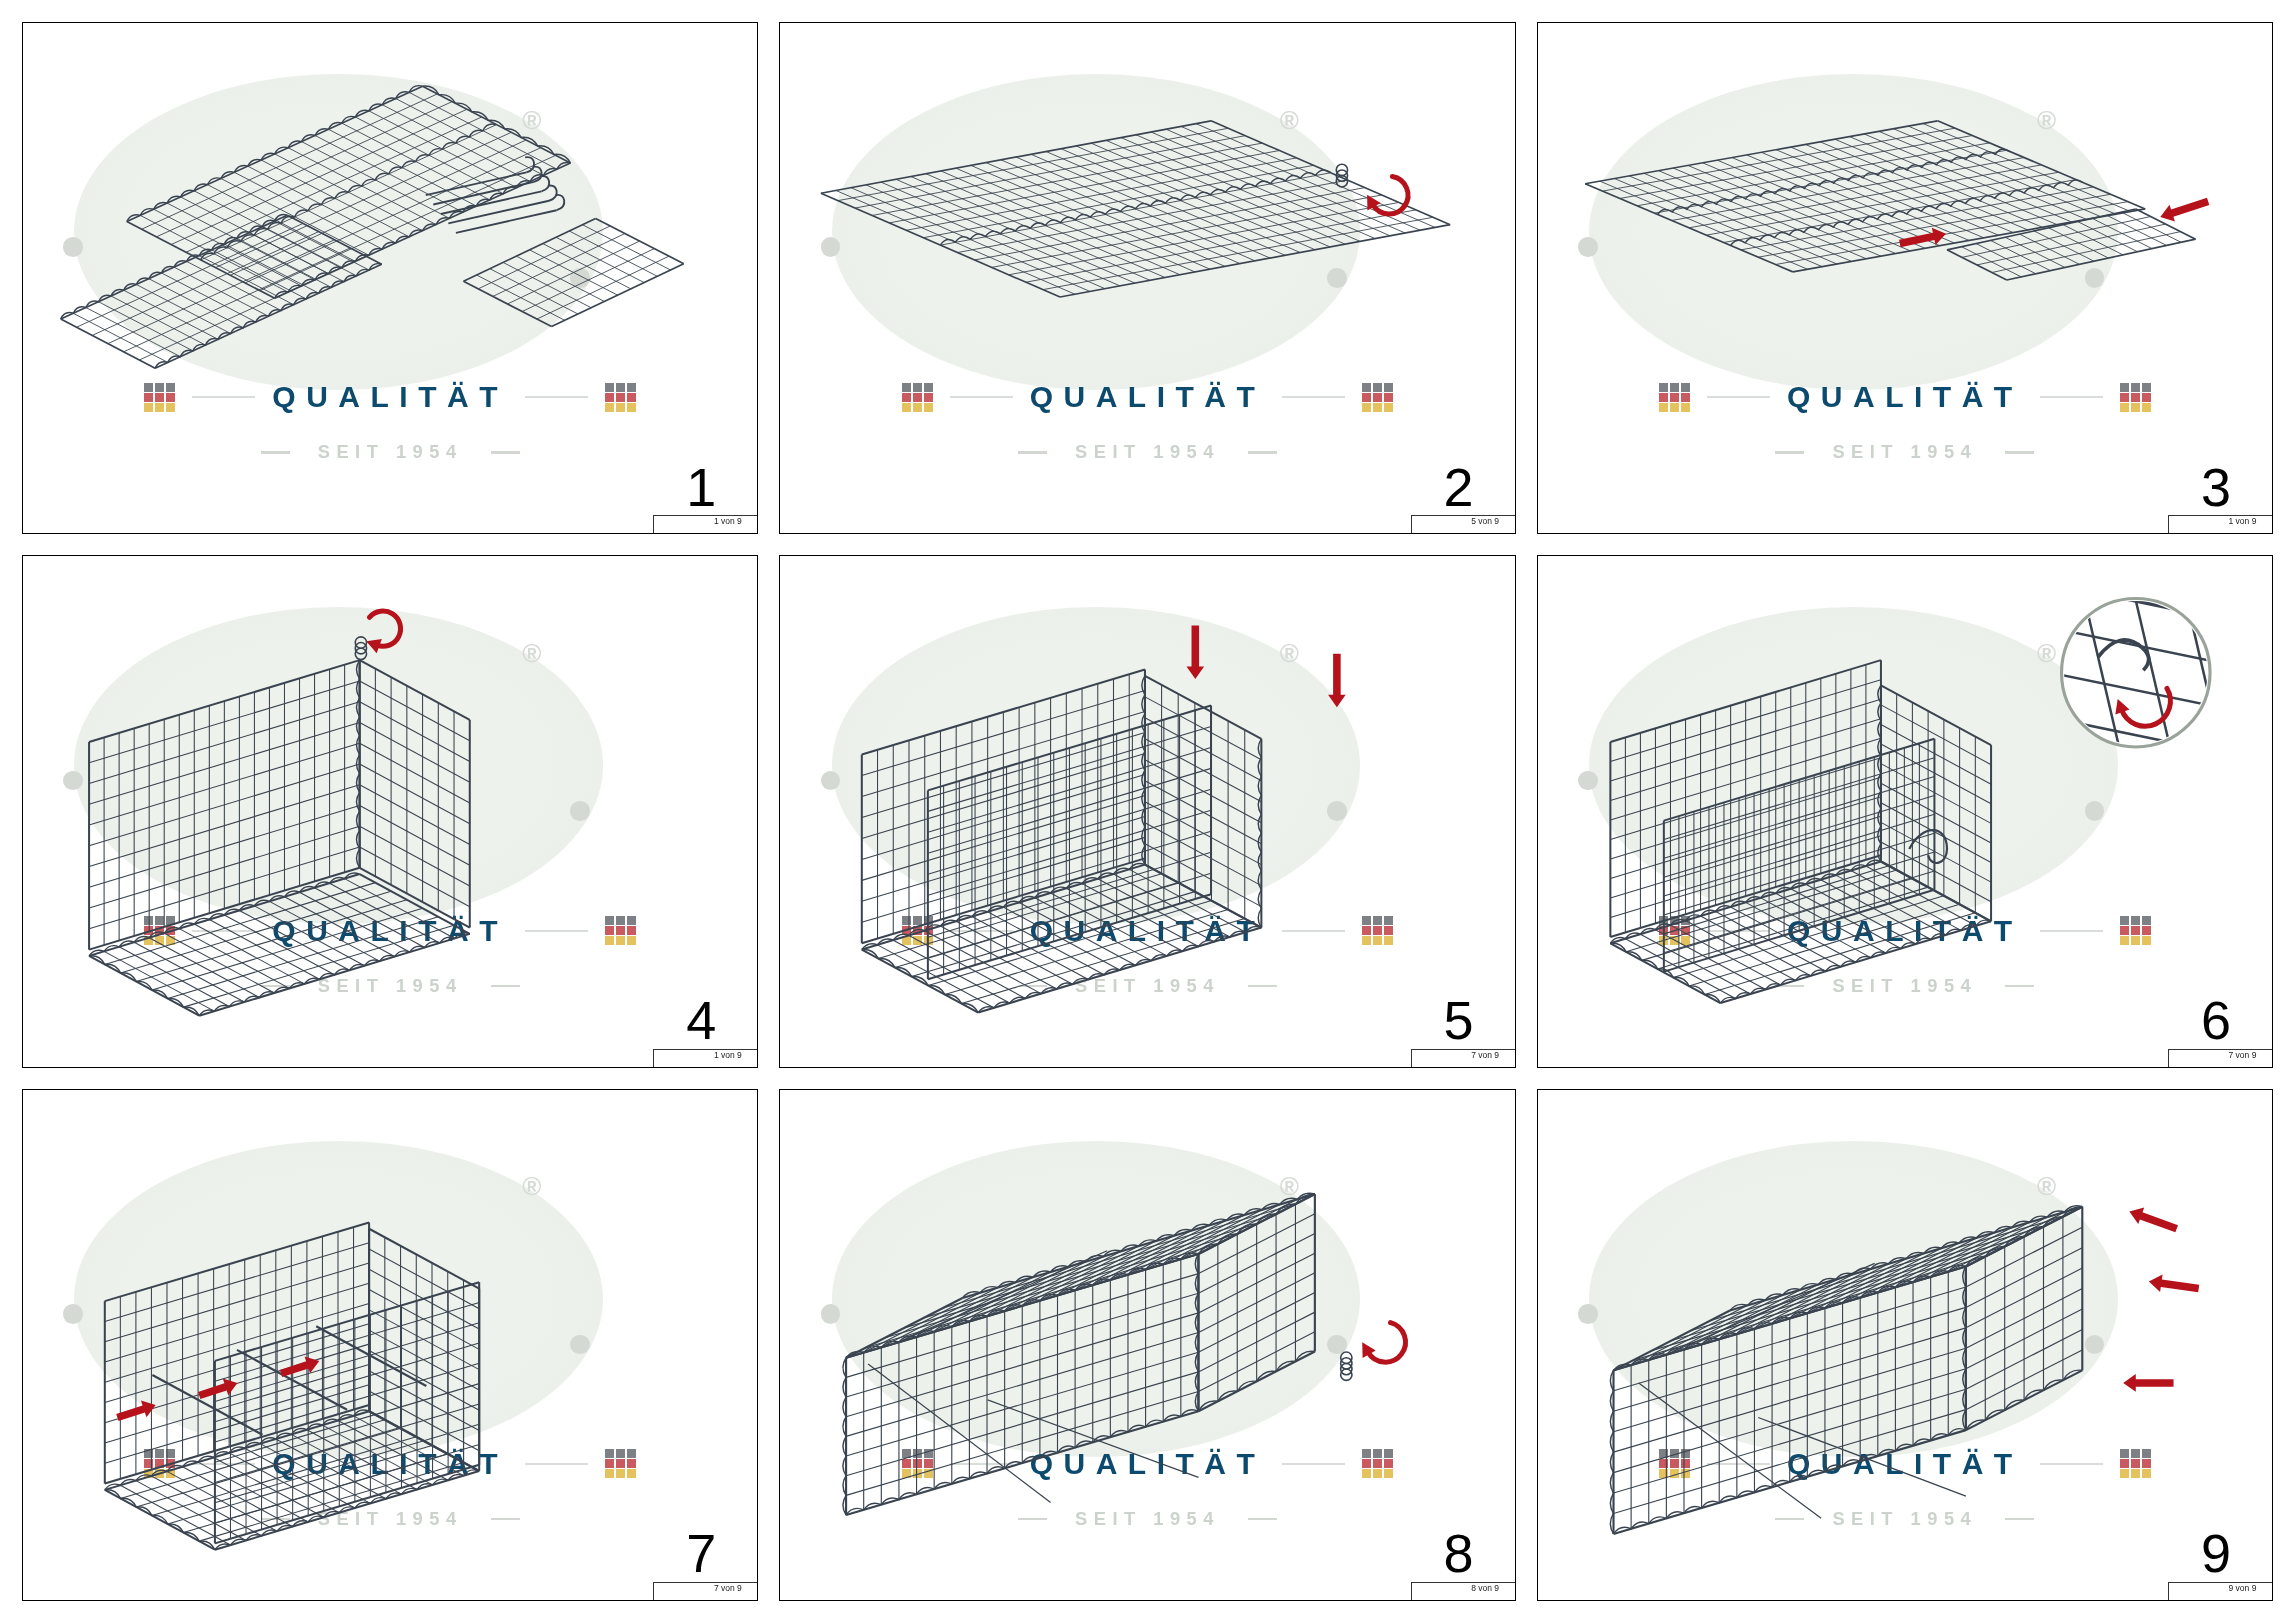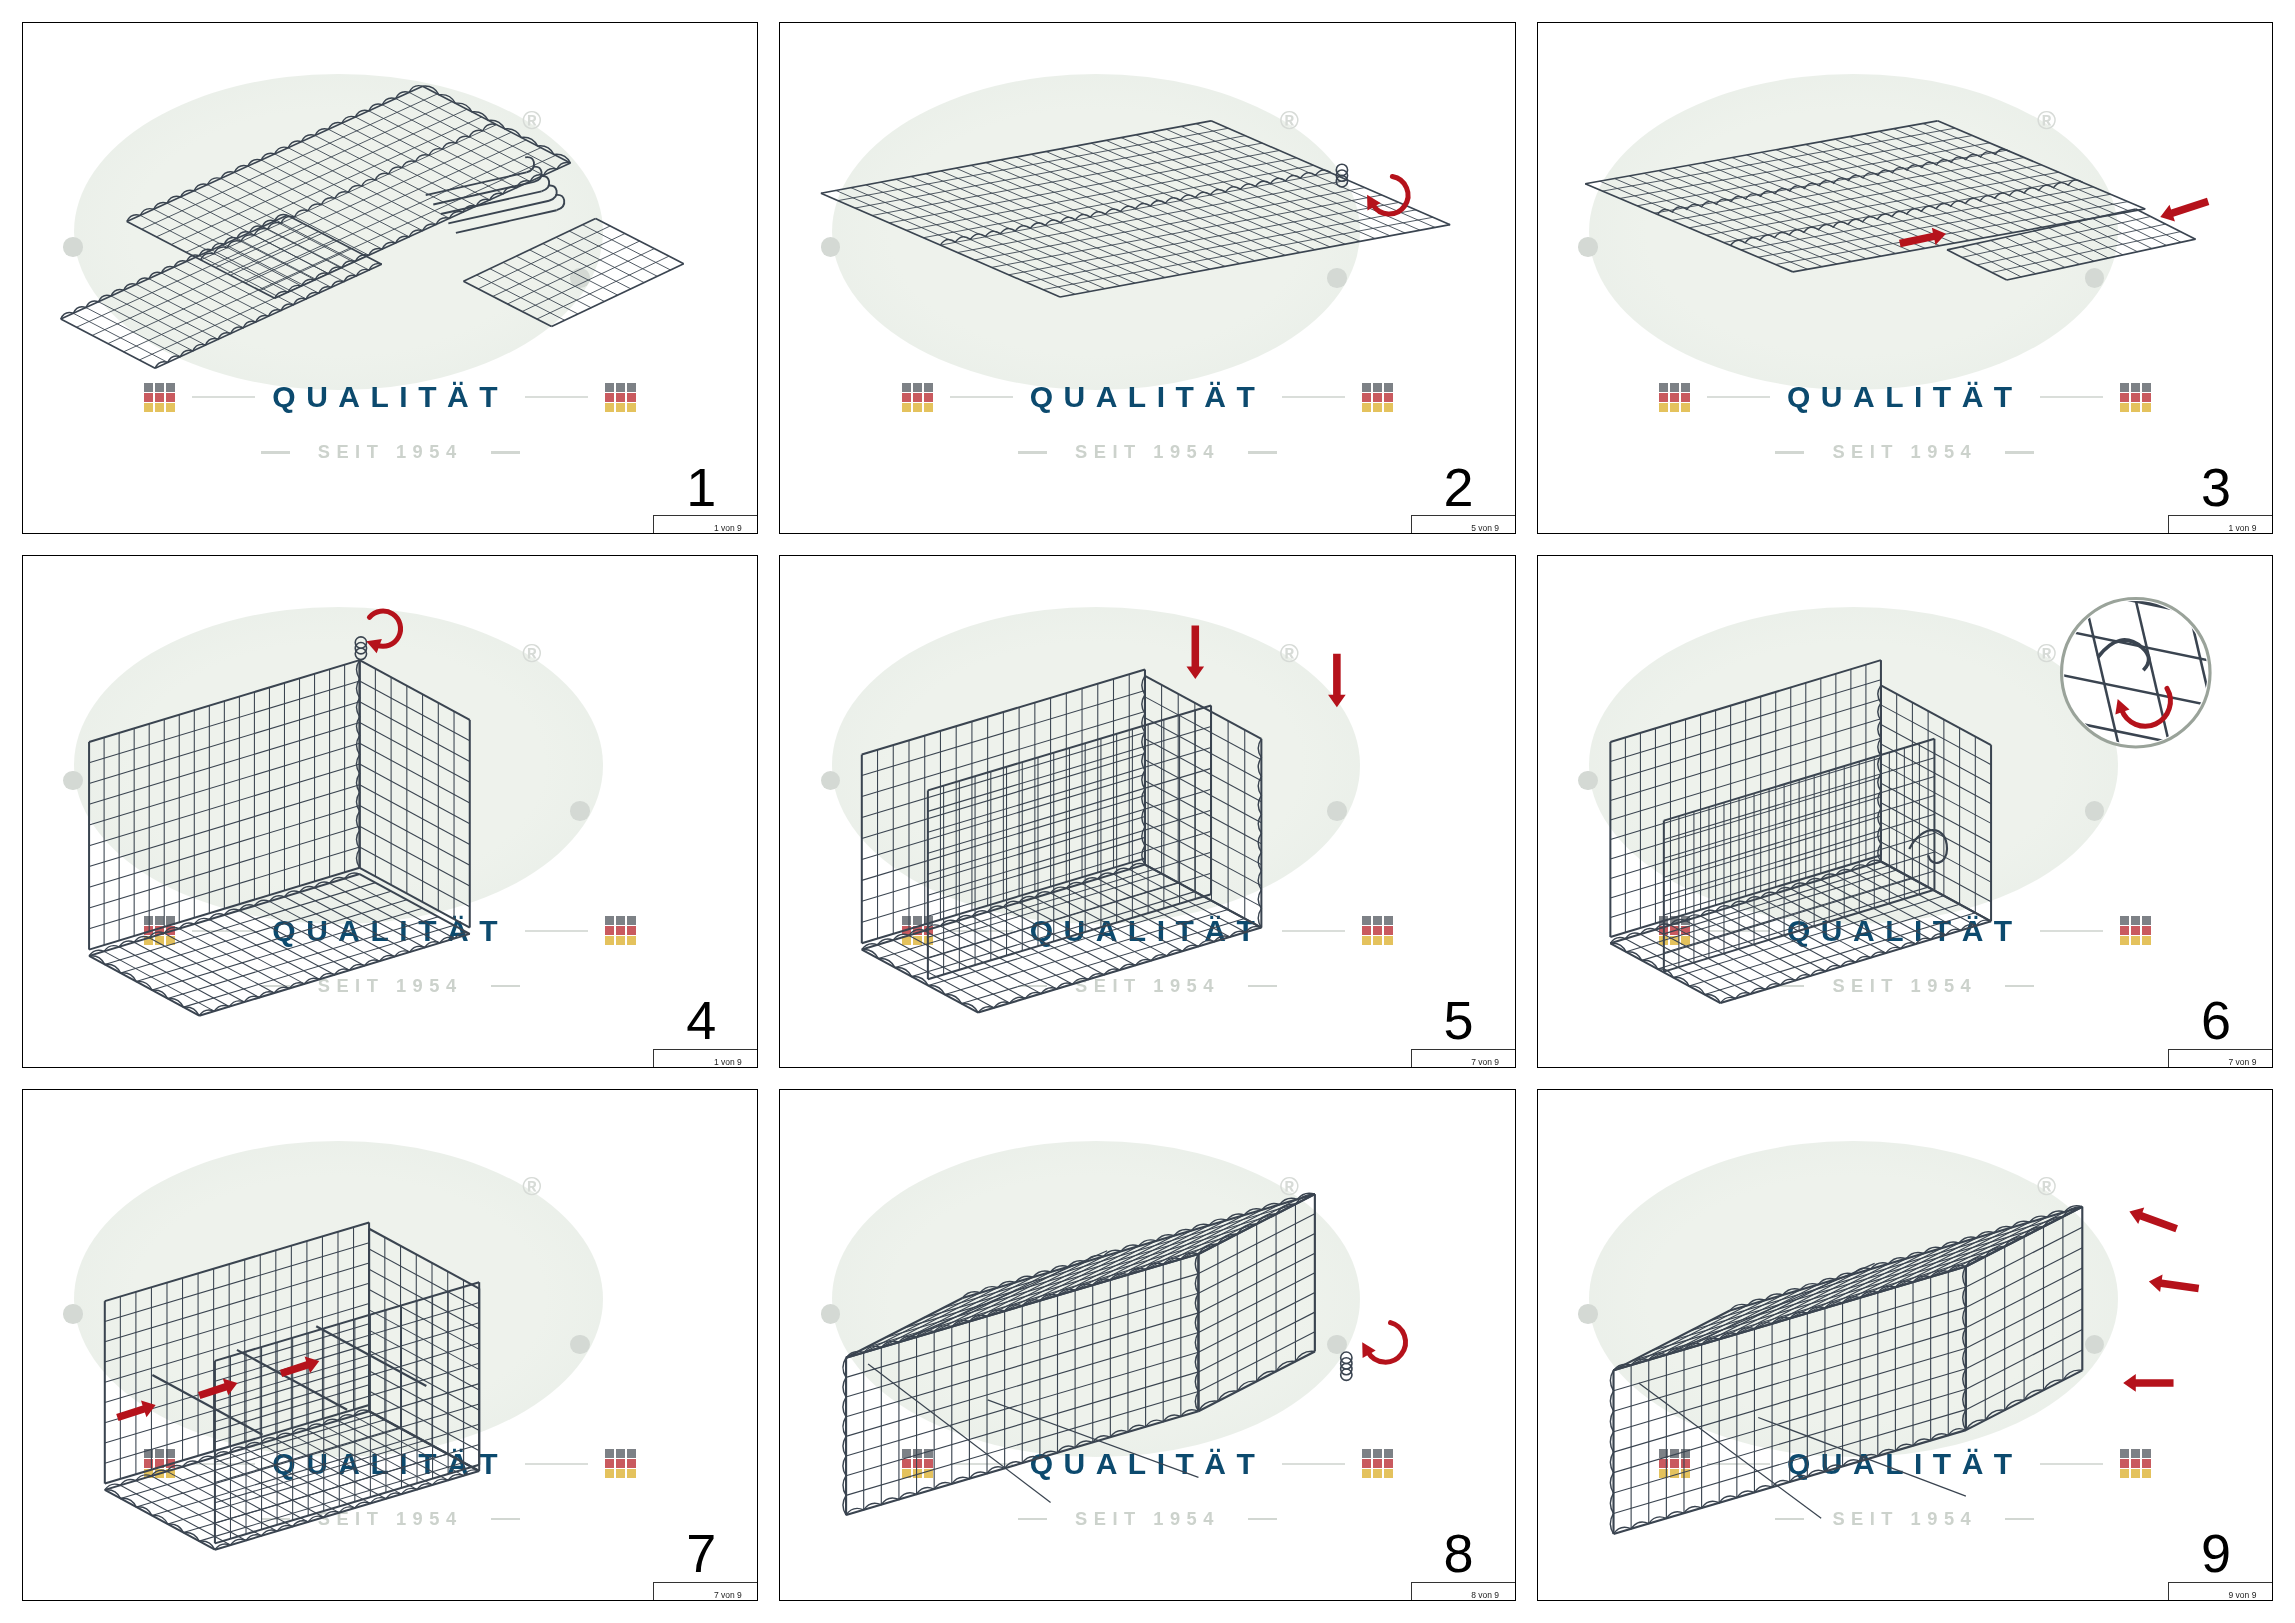--- a/index.html
+++ b/index.html
@@ -22,21 +22,21 @@
   .wm-rule{width:63px;height:2px;background:#dadeda;flex:0 0 auto;}
   .wm-dash{width:29px;height:2.6px;background:#d2d7d2;flex:0 0 auto;}
   .wm-q{font-size:30px;font-weight:bold;letter-spacing:10.5px;color:#0c4a6e;white-space:nowrap;}
   .wm-s{font-size:18.3px;font-weight:bold;letter-spacing:6.5px;color:#ccd2cc;white-space:nowrap;}
   
   .scene{position:absolute;inset:0;width:100%;height:100%;z-index:1;}
   
   .stepnum{position:absolute;right:41px;bottom:19.6px;font-size:54px;color:#000;line-height:1;z-index:2;}
   
   .tblock{position:absolute;right:0;bottom:0;height:17px;min-width:103px;background:#fff;
-          border-top:1.3px solid #333;border-left:1.3px solid #333;display:flex;align-items:flex-end;z-index:3;gap:21px;}
+          border-top:1.3px solid #333;border-left:1.3px solid #333;display:flex;align-items:flex-start;z-index:3;gap:21px;}
   .tb-a{width:22px;border-right:1.3px solid #333;}
   .tb-b{flex:1;display:flex;align-items:center;justify-content:center;font-size:8.5px;color:#222;padding:0 6.5px;white-space:nowrap;}
 </style>
 </head>
 <body>
 
 <div class="sheet">
 
   <section class="panel">
     <div class="wm">

